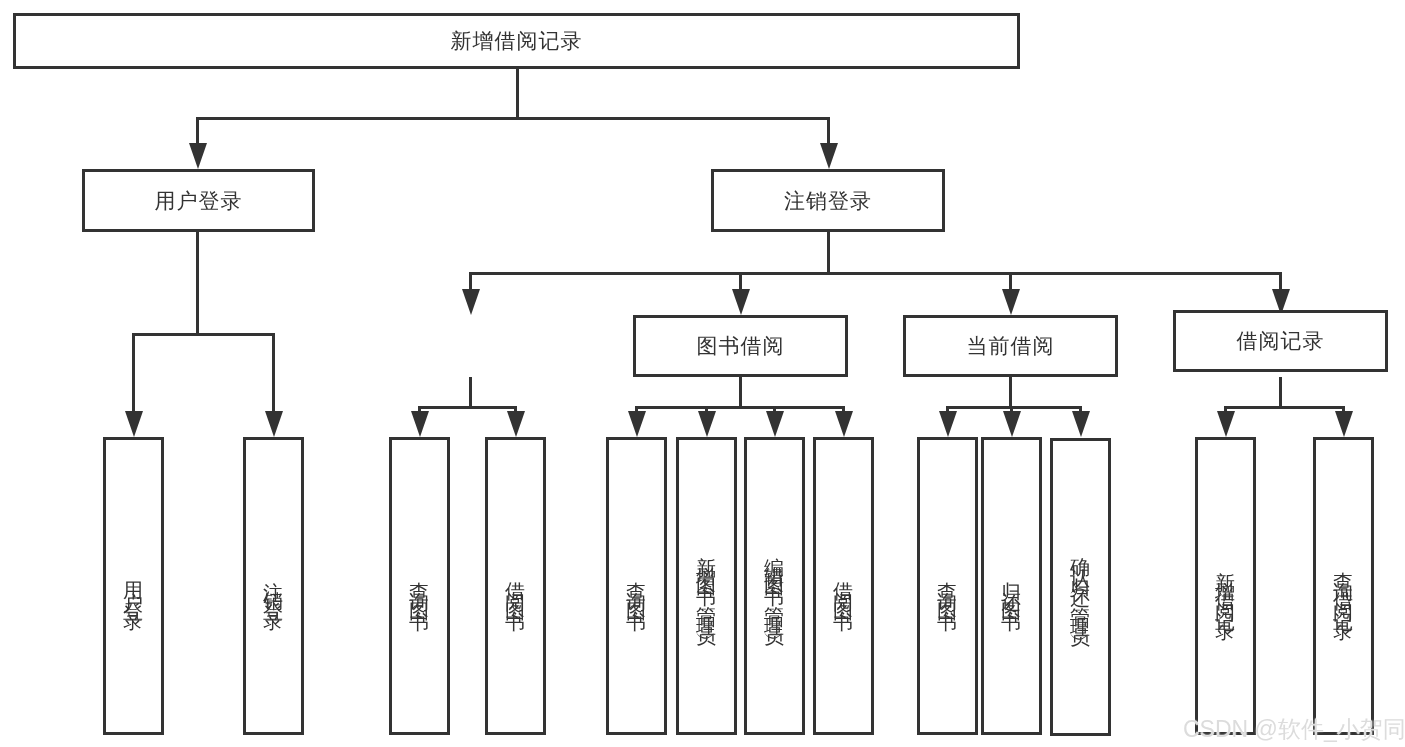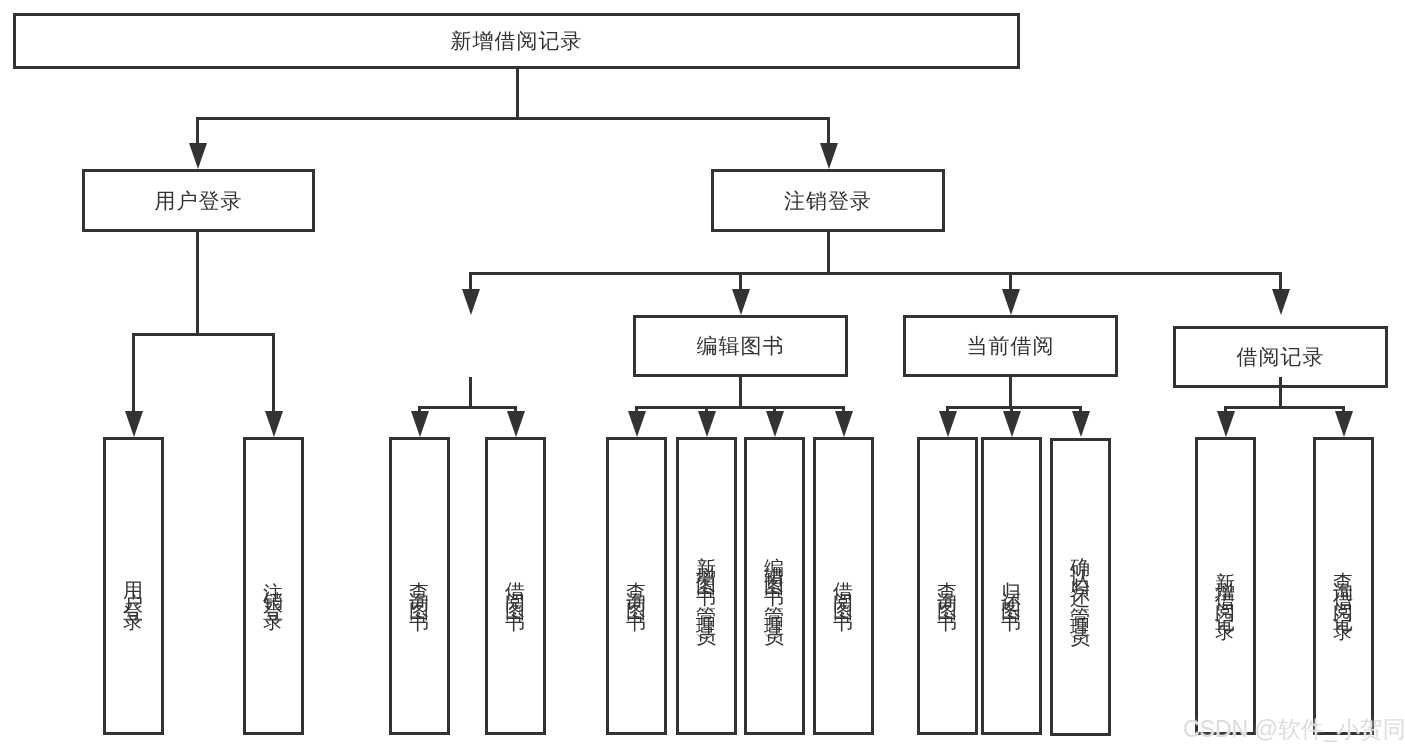--- a/index.html
+++ b/index.html
@@ -94,26 +94,26 @@
   <div class="v" style="left:469px;top:272px;height:22px;"></div>
   <div class="arw" style="left:462px;top:289px;"></div>
   <div class="v" style="left:739px;top:272px;height:22px;"></div>
   <div class="arw" style="left:732px;top:289px;"></div>
   <div class="v" style="left:1009px;top:272px;height:22px;"></div>
   <div class="arw" style="left:1002px;top:289px;"></div>
   <div class="v" style="left:1279px;top:272px;height:22px;"></div>
   <div class="arw" style="left:1272px;top:289px;"></div>
 
   <div class="node" style="left:633px;top:315px;width:215px;height:62px;">
-    <span>编辑图书</span>
+    <span>图书借阅</span>
   </div>
   <div class="node" style="left:903px;top:315px;width:215px;height:62px;">
     <span>当前借阅</span>
   </div>
-  <div class="node" style="left:1173px;top:326px;width:215px;height:62px;">
+  <div class="node" style="left:1173px;top:310px;width:215px;height:62px;">
     <span>借阅记录</span>
   </div>
 
   <div class="v" style="left:469px;top:377px;height:32px;"></div>
   <div class="h" style="left:418px;top:406px;width:99px;"></div>
   <div class="v" style="left:418px;top:406px;height:12px;"></div>
   <div class="arw" style="left:411px;top:411px;"></div>
   <div class="v" style="left:514px;top:406px;height:12px;"></div>
   <div class="arw" style="left:507px;top:411px;"></div>
 

